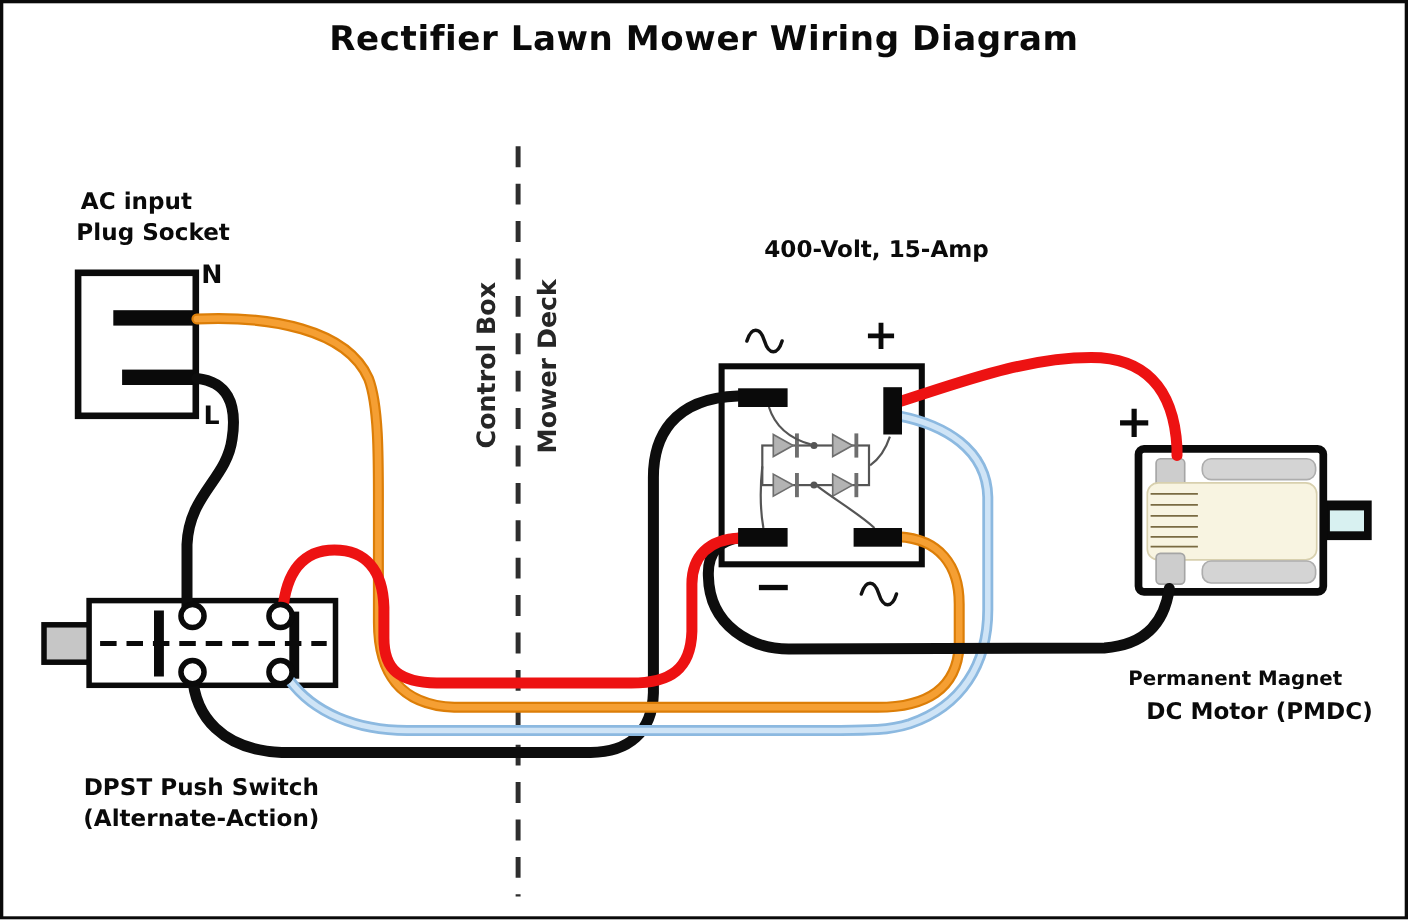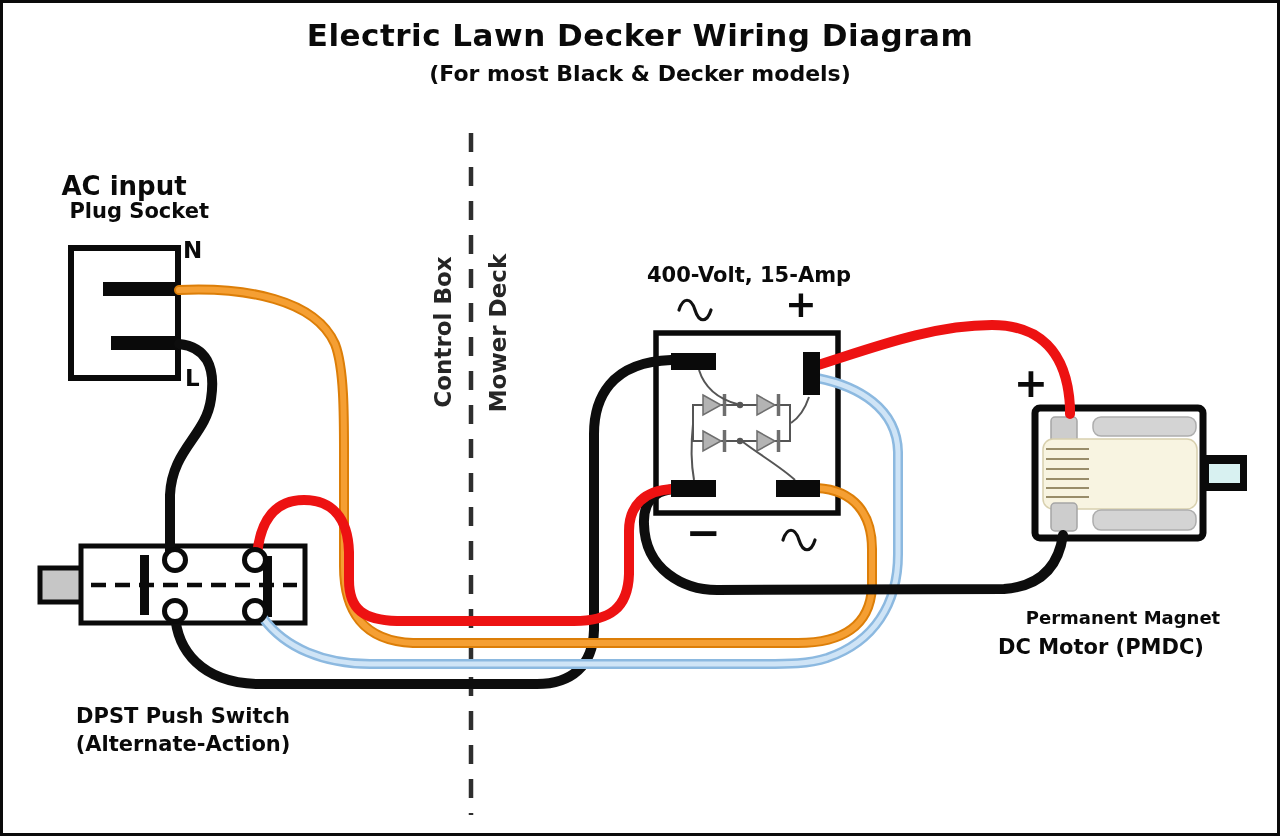--- a/index.html
+++ b/index.html
@@ -3,35 +3,35 @@
 <meta charset="utf-8">
 <style>
   html,body{margin:0;padding:0;background:#ffffff;}
   .canvas{position:relative;width:1280px;height:836px;background:#ffffff;
           border:3px solid #0a0a0a;box-sizing:border-box;overflow:hidden;
           font-family:"DejaVu Sans",sans-serif;color:#0a0a0a;}
   .wires-svg{position:absolute;left:0;top:0;width:1280px;height:836px;}
   .lbl{position:absolute;font-weight:bold;white-space:nowrap;}
   .title{left:0;right:0;top:14px;text-align:center;font-size:31px;letter-spacing:.5px;}
   .subtitle{left:0;right:0;top:58px;text-align:center;font-size:22px;}
-  .plug-l1{left:36px;width:170px;top:168px;text-align:center;font-size:26px;}
+  .plug-l1{left:36px;width:170px;top:168px;text-align:center;font-size:21px;}
   .plug-l2{left:36px;width:170px;top:196px;text-align:right;font-size:21px;}
   .term-n{left:180px;top:234px;font-size:23px;}
   .term-l{left:182px;top:362px;font-size:23px;}
   .rot{position:absolute;width:160px;height:30px;font-weight:bold;font-size:23px;
        text-align:center;transform:rotate(-90deg);color:#262626;}
   .controlbox{left:362px;top:314px;}
   .mowerdeck{left:417px;top:315px;}
-  .rect-l1{left:596px;width:300px;top:212px;text-align:center;font-size:21px;margin-top:48px;}
+  .rect-l1{left:596px;width:300px;top:212px;text-align:right;font-size:21px;}
   .rect-l2{left:596px;width:300px;top:240px;text-align:center;font-size:21px;}
   .plus-top{left:778px;top:279px;width:40px;text-align:center;font-size:38px;}
   .minus-bot{left:674px;top:505px;width:52px;text-align:center;font-size:42px;}
   .motor-plus{left:1006px;top:356px;width:44px;text-align:center;font-size:41px;}
   .motor-l1{left:995px;width:250px;top:604px;text-align:center;font-size:18px;}
-  .motor-l2{left:995px;width:250px;top:632px;text-align:left;font-size:21px;}
+  .motor-l2{left:995px;width:250px;top:632px;text-align:right;font-size:21px;}
   .switch-l1{left:55px;width:250px;top:701px;text-align:center;font-size:21px;}
   .switch-l2{left:55px;width:250px;top:729px;text-align:center;font-size:21px;}
   .credit{right:12px;top:799px;font-size:19px;font-style:italic;}
   .wire{fill:none;stroke-linecap:round;stroke-linejoin:round;}
   .w10{stroke-width:10px;} .w6{stroke-width:6px;} .w5{stroke-width:5px;}
   .thin{fill:none;stroke:#555;stroke-width:2px;}
   .glyph{fill:none;stroke:#111;stroke-width:3.2px;stroke-linecap:round;}
 </style>
 </head>
 <body>
@@ -103,22 +103,21 @@
 
     <circle cx="172" cy="557" r="10.5" fill="#ffffff" stroke="#0a0a0a" stroke-width="5"></circle>
     <circle cx="252" cy="557" r="10.5" fill="#ffffff" stroke="#0a0a0a" stroke-width="5"></circle>
     <circle cx="172" cy="608" r="10.5" fill="#ffffff" stroke="#0a0a0a" stroke-width="5"></circle>
     <circle cx="252" cy="608" r="10.5" fill="#ffffff" stroke="#0a0a0a" stroke-width="5"></circle>
 
     <path class="glyph" d="M676,307 c4,-13 12,-13 16,0 c4,13 12,13 16,0"></path>
     <path class="glyph" d="M780,537 c4,-13 12,-13 16,0 c4,13 12,13 16,0"></path>
   </svg>
 
-  <div class="lbl title">Electric Lawn Decker Wiring Diagram</div>
-  <div class="lbl subtitle">(For most Black &amp; Decker models)</div>
+  <div class="lbl title">Rectifier Lawn Mower Wiring Diagram</div>
 
   <div class="lbl plug-l1">AC input</div>
   <div class="lbl plug-l2">Plug Socket</div>
   <div class="lbl term-n">N</div>
   <div class="lbl term-l">L</div>
 
   <div class="rot controlbox">Control Box</div>
   <div class="rot mowerdeck">Mower Deck</div>
 
   <div class="lbl rect-l1">400-Volt, 15-Amp</div>

